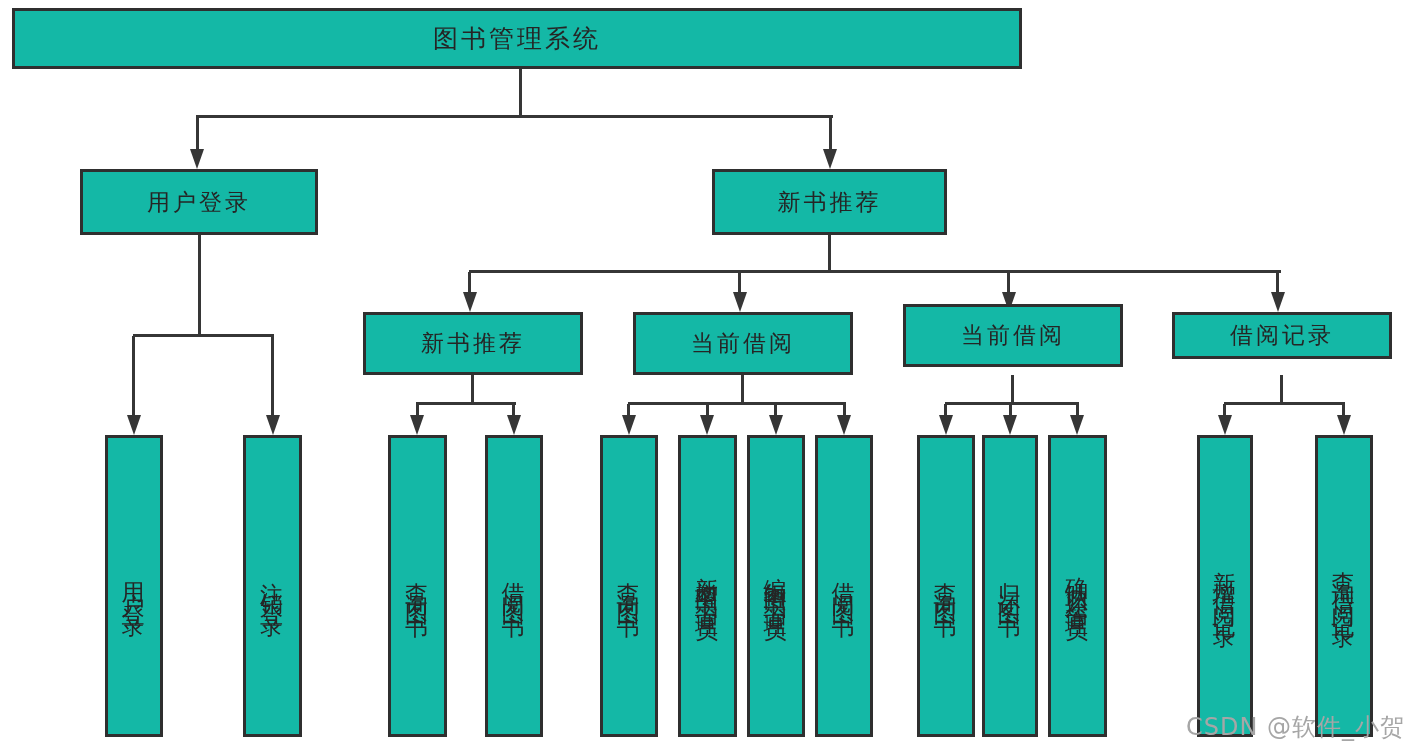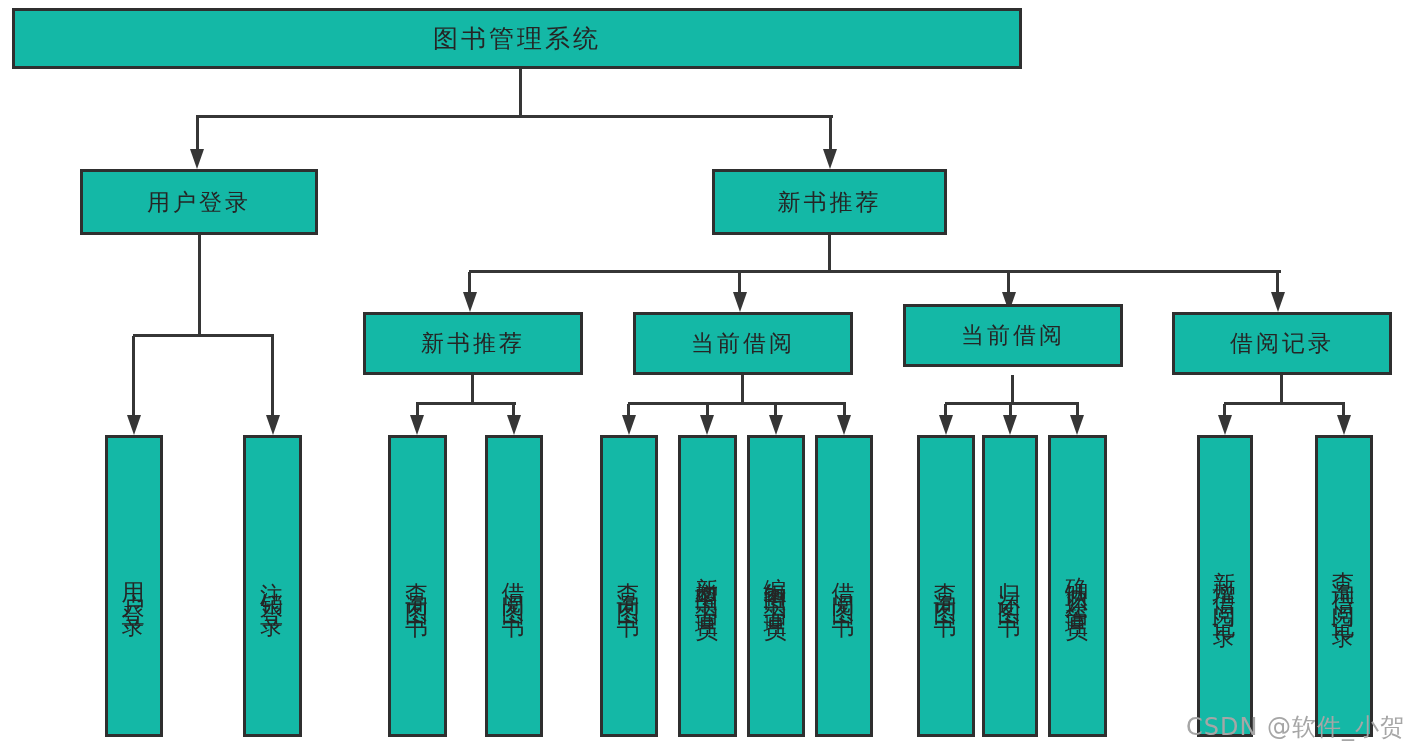--- a/index.html
+++ b/index.html
@@ -72,21 +72,21 @@
 
   <div class="box h" style="left:363px;top:312px;width:220px;height:63px">
     <span>新书推荐</span>
   </div>
   <div class="box h" style="left:633px;top:312px;width:220px;height:63px">
     <span>当前借阅</span>
   </div>
   <div class="box h" style="left:903px;top:304px;width:220px;height:63px">
     <span>当前借阅</span>
   </div>
-  <div class="box h" style="left:1172px;top:312px;width:220px;height:63px">
+  <div class="box h" style="left:1172px;top:312px;width:220px;height:47px">
     <span>借阅记录</span>
   </div>
 
   <div class="vline" style="left:471px;top:375px;width:3px;height:30px"></div>
   <div class="hline" style="left:416px;top:402px;width:100px;height:3px"></div>
   <div class="vline" style="left:416px;top:404px;width:3px;height:14px"></div>
   <div class="vline" style="left:512px;top:404px;width:3px;height:14px"></div>
   <div class="arrow" style="left:410px;top:415px"></div>
   <div class="arrow" style="left:507px;top:415px"></div>
 

